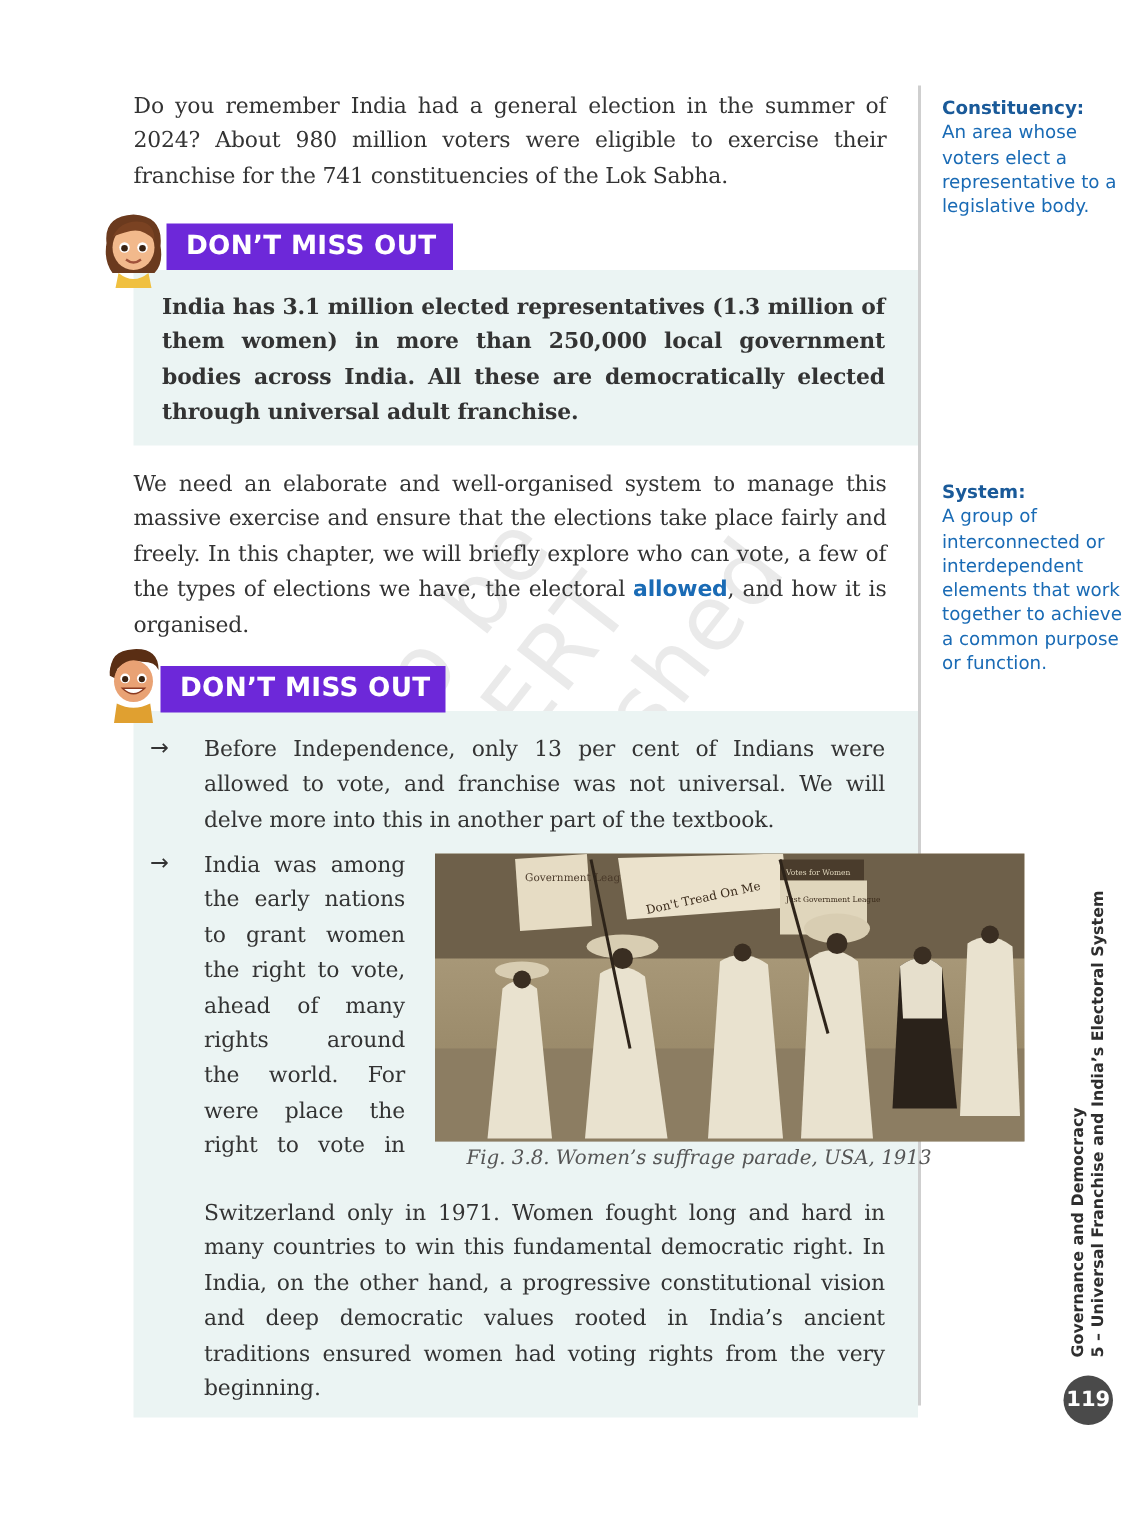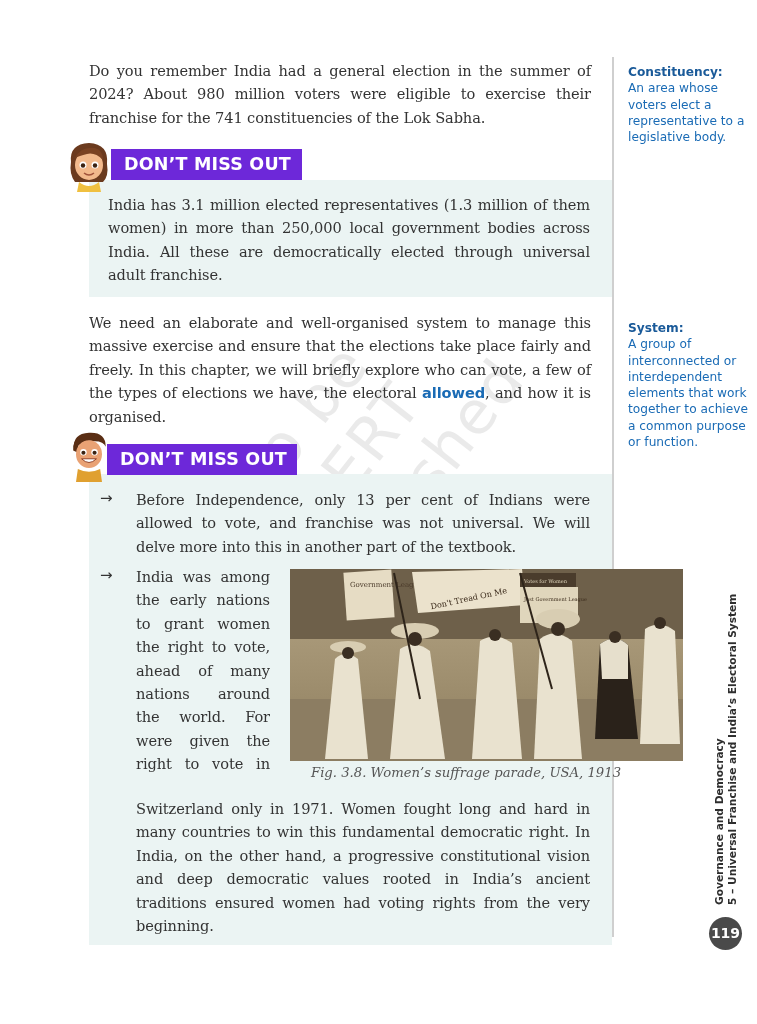--- a/index.html
+++ b/index.html
@@ -171,21 +171,21 @@
   <path d="M6 22 Q4 4 24 3 Q44 4 42 24 Q44 36 38 42 L10 42 Q4 34 6 22Z" fill="#6b3a1e"></path>
   <ellipse cx="24" cy="25" rx="14" ry="15" fill="#f2b98c"></ellipse>
   <path d="M10 18 Q16 6 30 8 Q38 10 38 20 Q30 12 22 14 Q14 16 10 18Z" fill="#7a4222"></path>
   <circle cx="18" cy="25" r="3.5" fill="#fff"></circle>
     <circle cx="30" cy="25" r="3.5" fill="#fff"></circle>
   <circle cx="18" cy="25.5" r="2.2" fill="#3a2212"></circle>
     <circle cx="30" cy="25.5" r="2.2" fill="#3a2212"></circle>
   <path d="M19 33 Q24 37 29 33" stroke="#a0523a" stroke-width="1.5" fill="none"></path>
   <path d="M14 42 Q24 50 34 42 L36 52 L12 52Z" fill="#f0c040"></path>
 </svg>
-<p class="box-text" style="left:108px; top:193px; width:482px;">India has 3.1 million elected representatives (1.3 million of them women) in more than 250,000 local government bodies across India. All these are democratically elected through universal adult franchise.</p>
+<p class="box-text" style="left:108px; top:193px; width:482px;font-weight:bold;">India has 3.1 million elected representatives (1.3 million of them women) in more than 250,000 local government bodies across India. All these are democratically elected through universal adult franchise.</p>
 
 <p class="para" style="top:311px;">
   <span>We need an elaborate and well-organised system to manage this massive exercise and ensure that the elections take place fairly and freely. In this chapter, we will briefly explore who can vote, a few of the types of elections we have, the electoral </span><span class="kw">allowed</span><span>, and how it is organised.</span>
 </p>
 
 <div class="gloss" style="top:320px;">
   <span class="term">System:</span>
   <span>A group of interconnected or interdependent elements that work together to achieve a common purpose or function.</span>
 </div>
 
@@ -206,23 +206,23 @@
 <span class="bullet-arrow" style="top:489px;">→</span>
 <p class="box-text" style="left:136px; top:488px; width:454px;">Before Independence, only 13 per cent of Indians were allowed to vote, and franchise was not universal. We will delve more into this in another part of the textbook.</p>
 
 <span class="bullet-arrow" style="top:566px;">→</span>
 <div class="box-text" style="left:136px; top:565px; width:134px; text-align:justify; text-align-last:justify;">
   <div>India was among</div>
   <div>the early nations</div>
   <div>to grant women</div>
   <div>the right to vote,</div>
   <div>ahead of many</div>
-  <div>nations around</div>
+  <div>rights around</div>
   <div>the world. For</div>
-  <div>were given the</div>
+  <div>were place the</div>
   <div>right to vote in</div>
 </div>
 <p class="box-text" style="left:136px; top:797px; width:454px;">Switzerland only in 1971. Women fought long and hard in many countries to win this fundamental democratic right. In India, on the other hand, a progressive constitutional vision and deep democratic values rooted in India’s ancient traditions ensured women had voting rights from the very beginning.</p>
 
 <div class="photo">
   <svg width="393" height="192" viewBox="0 0 393 192">
     <rect x="0" y="0" width="393" height="70" fill="#6e604a"></rect>
     <rect x="0" y="130" width="393" height="62" fill="#8c7d62"></rect>
 
     <g>

